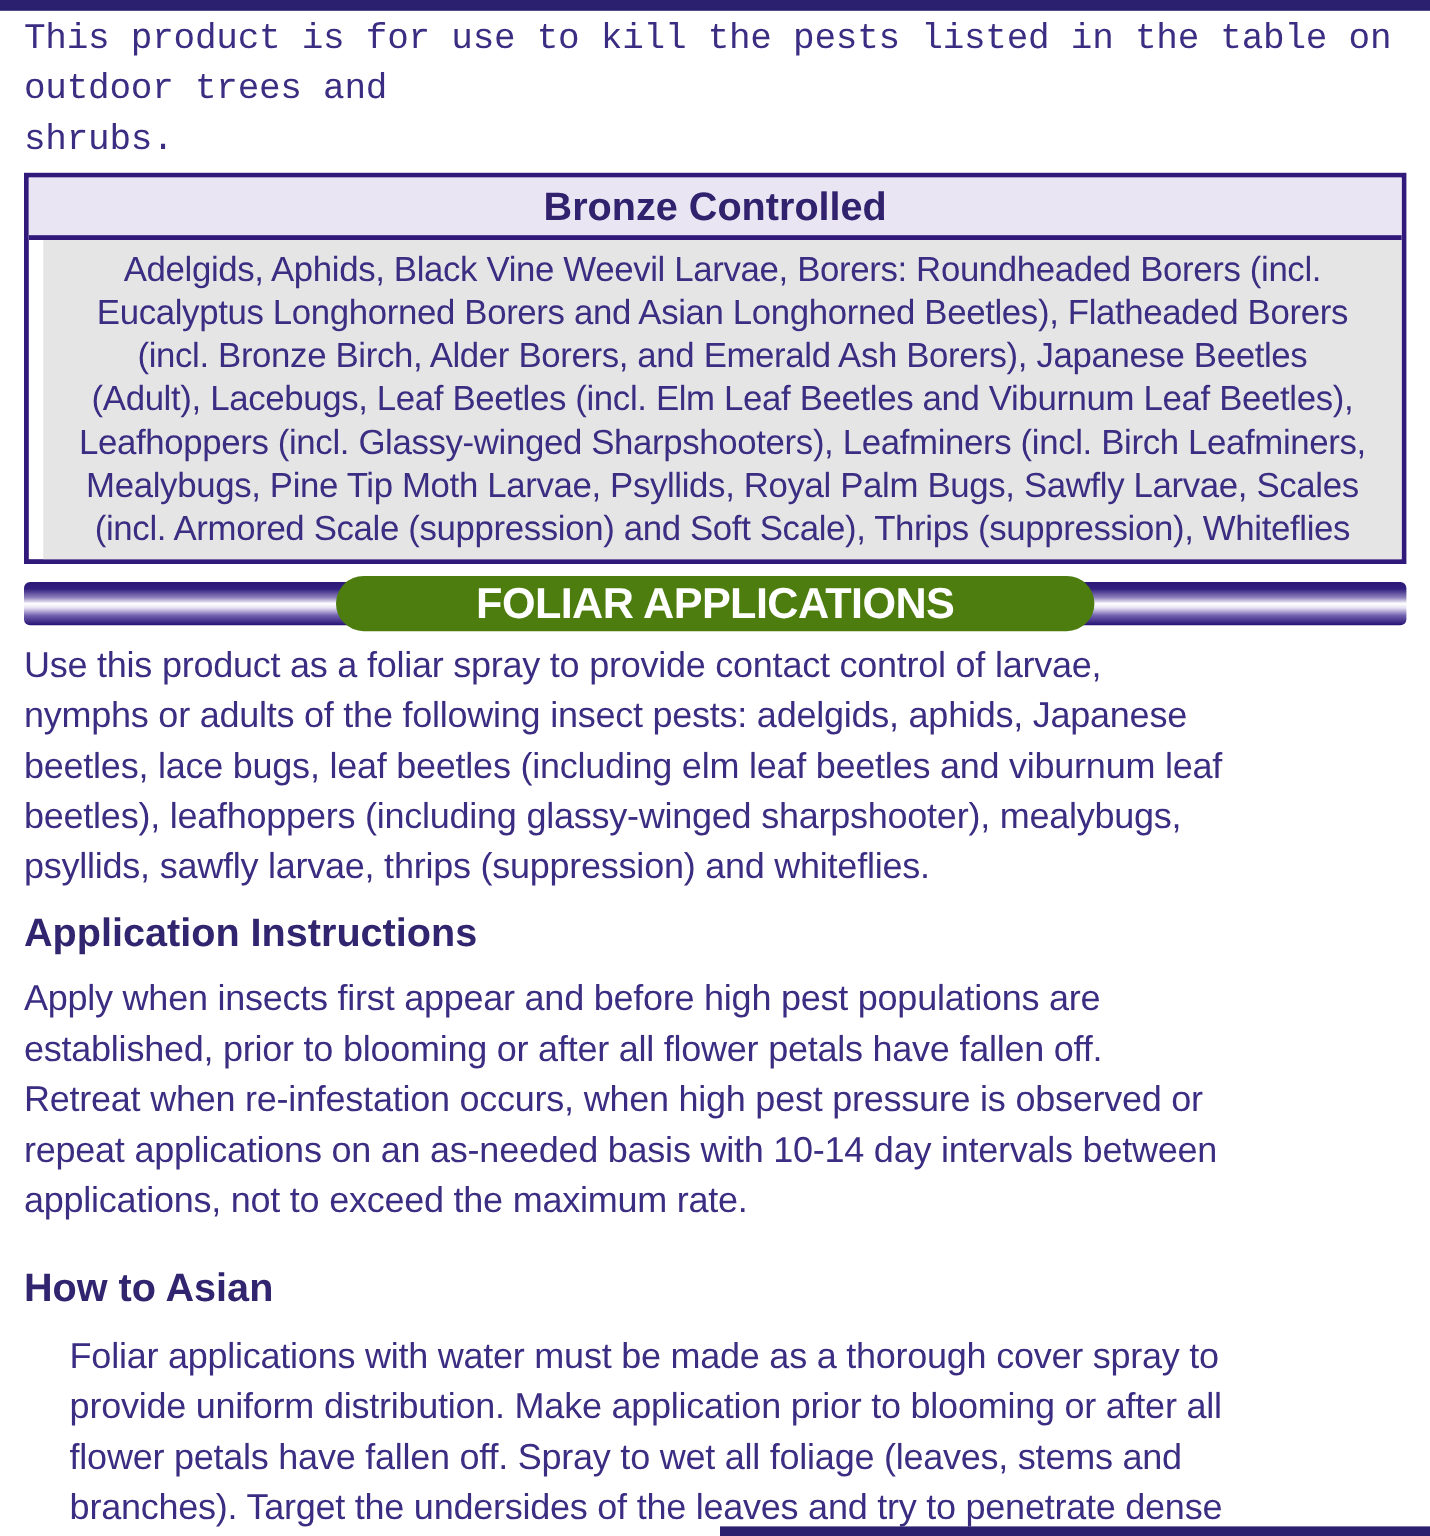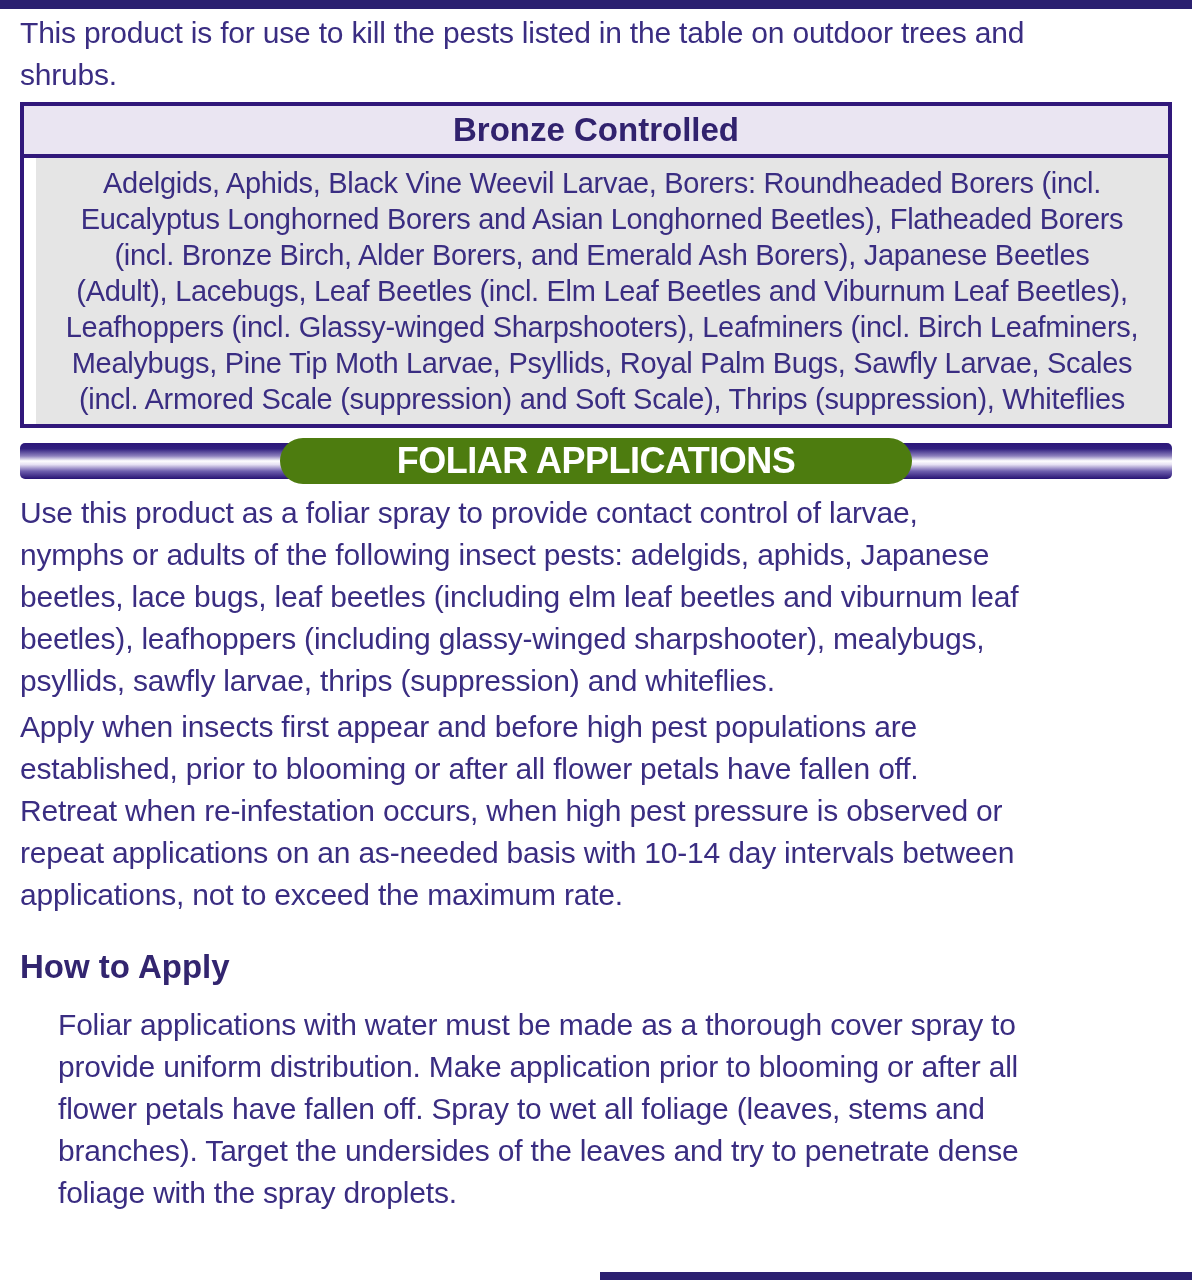--- a/index.html
+++ b/index.html
@@ -29,21 +29,21 @@
   }
   .page {
     padding: 12px 20px 0 20px;
   }
   .para {
     font-size: 30px;
     line-height: 42px;
     white-space: pre-line;
     letter-spacing: -0.2px;
   }
-  .intro { margin: 0 0 6px 0; }
+  .intro { margin: 0 0 6px 0; font-family: Liberation Mono, monospace; }
 
   
   .pests-table {
     border: 4px solid #31187b;
     margin: 0 0 10px 0;
   }
   .pests-header {
     background: #eae5f2;
     border-bottom: 4px solid #31187b;
     text-align: center;
@@ -138,28 +138,29 @@
       <span class="banner-label">FOLIAR APPLICATIONS</span>
     </div>
   </div>
 
   <p class="para body-para">Use this product as a foliar spray to provide contact control of larvae,
 nymphs or adults of the following insect pests: adelgids, aphids, Japanese
 beetles, lace bugs, leaf beetles (including elm leaf beetles and viburnum leaf
 beetles), leafhoppers (including glassy-winged sharpshooter), mealybugs,
 psyllids, sawfly larvae, thrips (suppression) and whiteflies.</p>
 
+  <h2 class="heading">Application Instructions</h2>
 
-  <p class="para body-para" style="margin-top:4px;">Apply when insects first appear and before high pest populations are
+  <p class="para body-para" style="margin-top:14px;">Apply when insects first appear and before high pest populations are
 established, prior to blooming or after all flower petals have fallen off.
 Retreat when re-infestation occurs,  when high pest pressure is observed or
 repeat applications on an as-needed basis with 10-14 day intervals between
 applications, not to exceed the maximum rate.</p>
 
-  <h2 class="heading spaced-heading">How to Apply</h2>
+  <h2 class="heading spaced-heading">How to Asian</h2>
 
   <p class="para body-para last-para">Foliar applications with water must be made as a thorough cover spray to
 provide uniform distribution. Make application prior to blooming or after all
 flower petals have fallen off. Spray to wet all foliage (leaves, stems and
 branches). Target the undersides of the leaves and try to penetrate dense
 foliage with the spray droplets.</p>
 
 </div>
 
 <div class="bottom-bar"></div>

